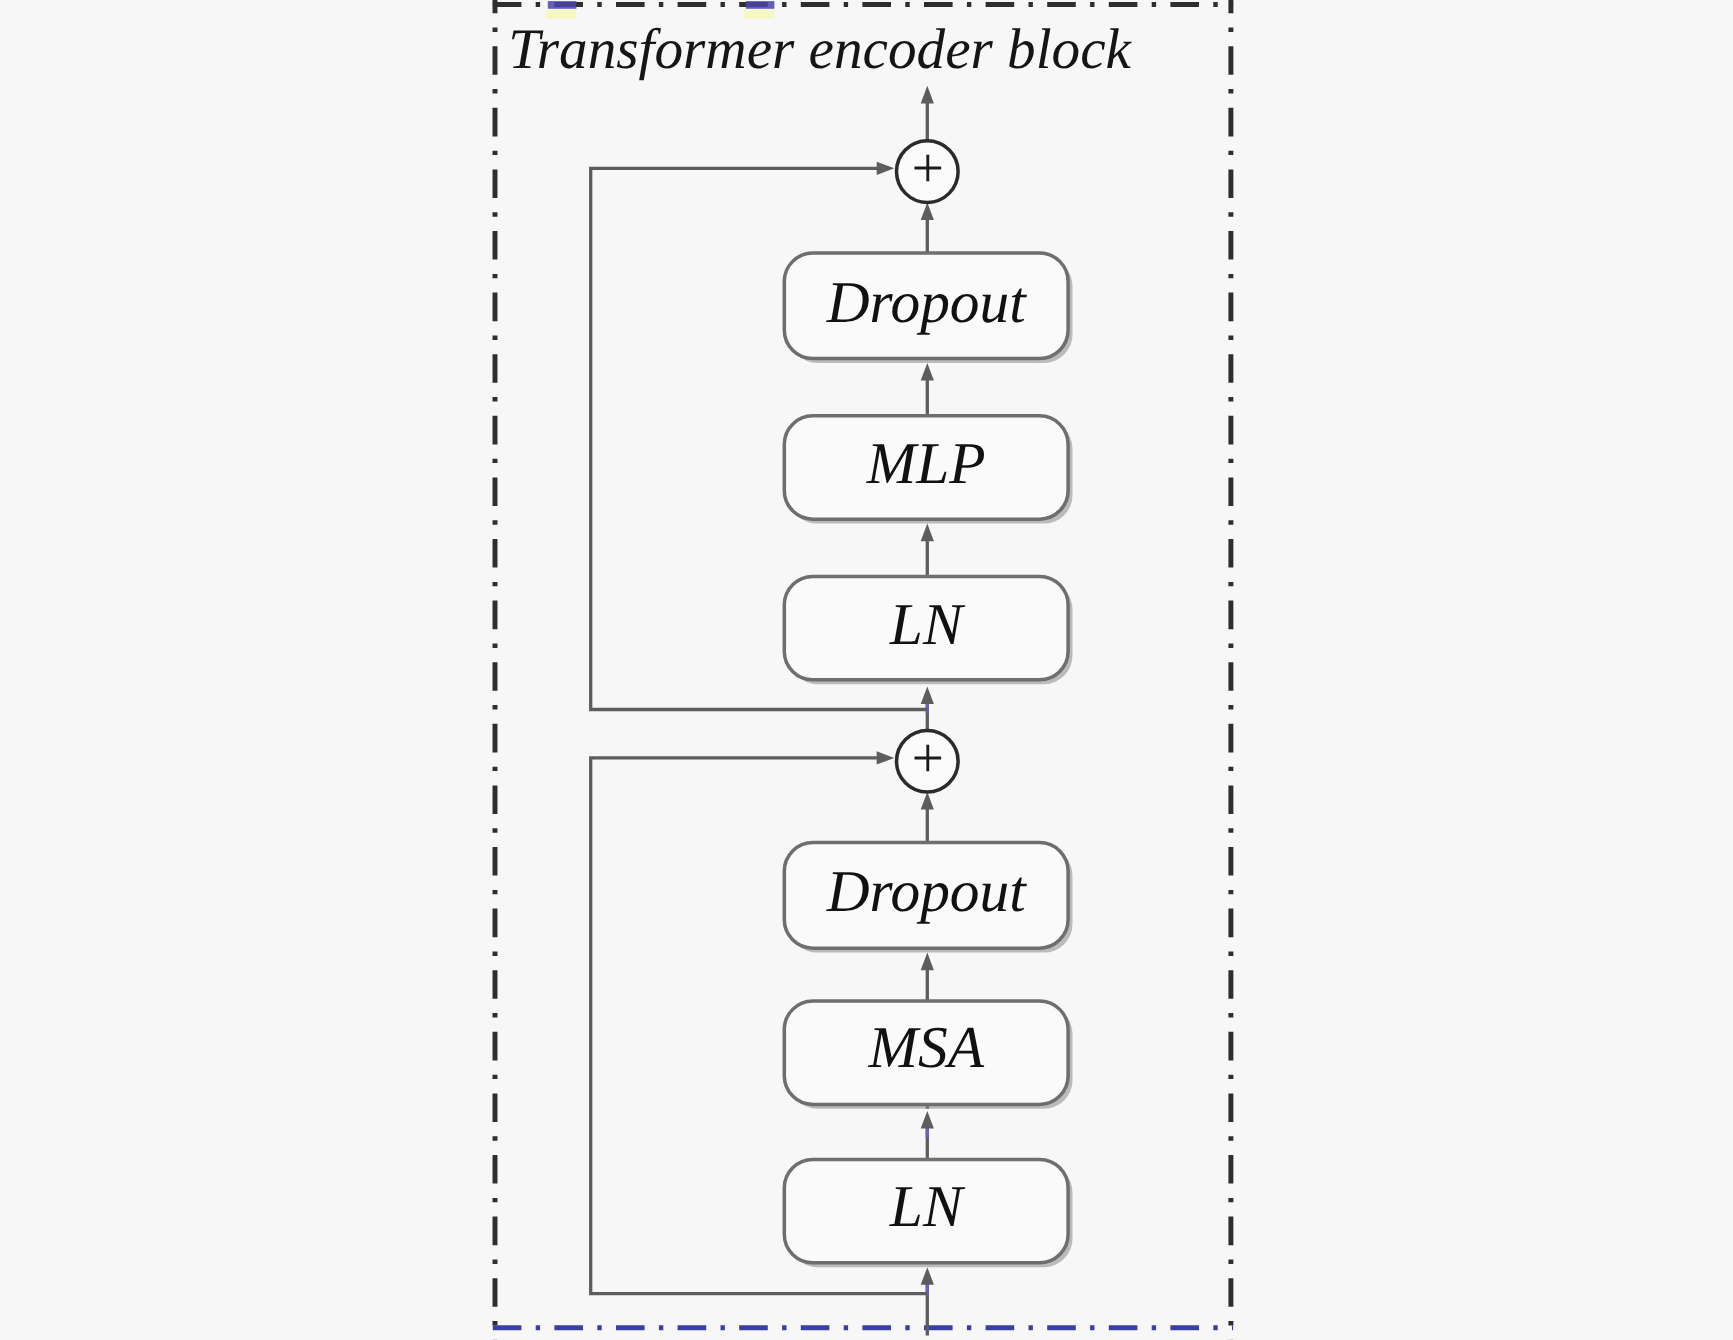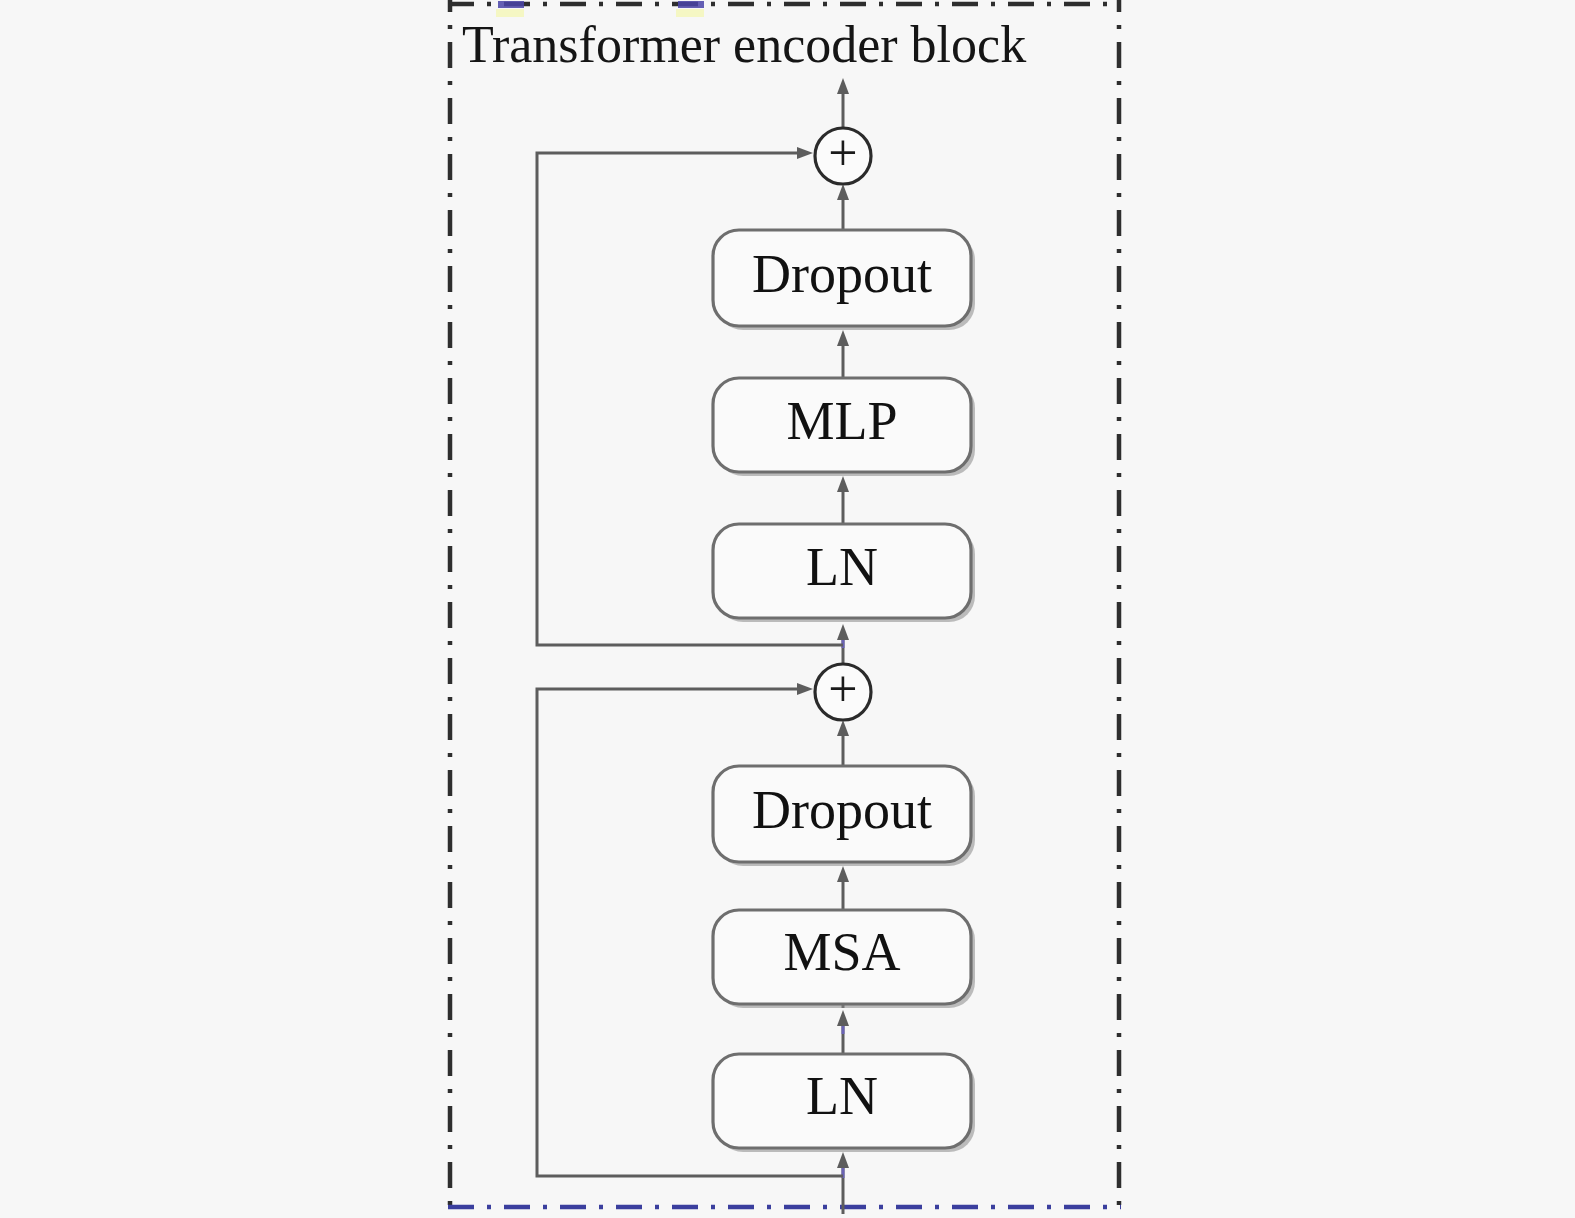--- a/index.html
+++ b/index.html
@@ -9,20 +9,21 @@
   }
   body {
     font-family: "Liberation Serif", "DejaVu Serif", serif;
   }
   #canvas {
     position: relative;
     width: 1575px;
     height: 1218px;
     background: #f7f7f7;
     overflow: hidden;
+    font-style: italic;
   }
   #diagram-svg {
     position: absolute;
     left: 0;
     top: 0;
     width: 1575px;
     height: 1218px;
   }
   .block-label {
     font-family: "Liberation Serif", "DejaVu Serif", serif;

